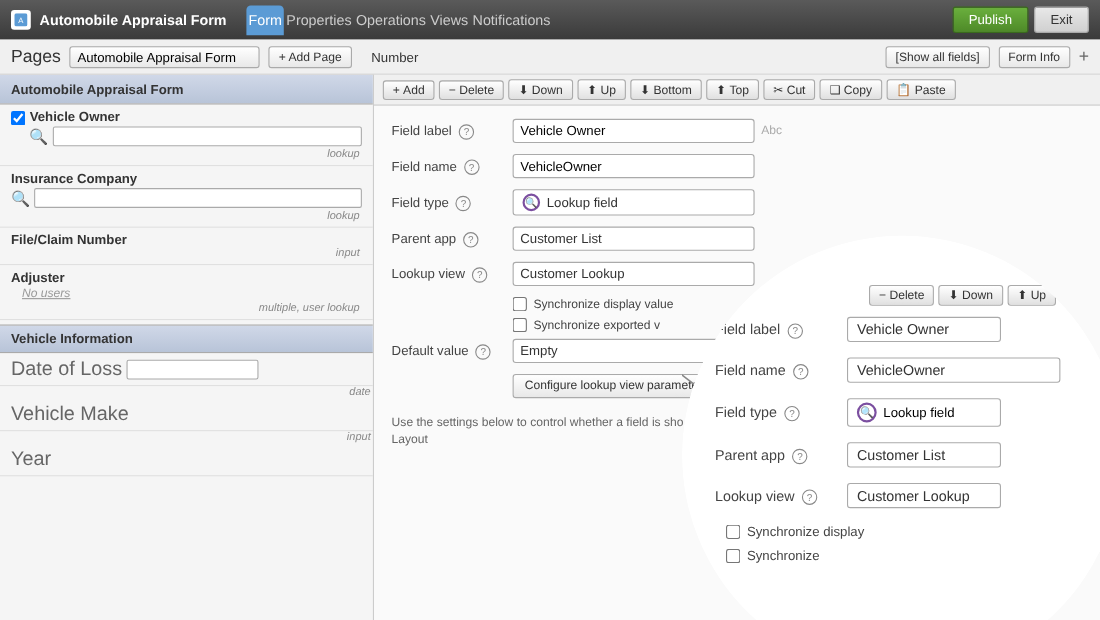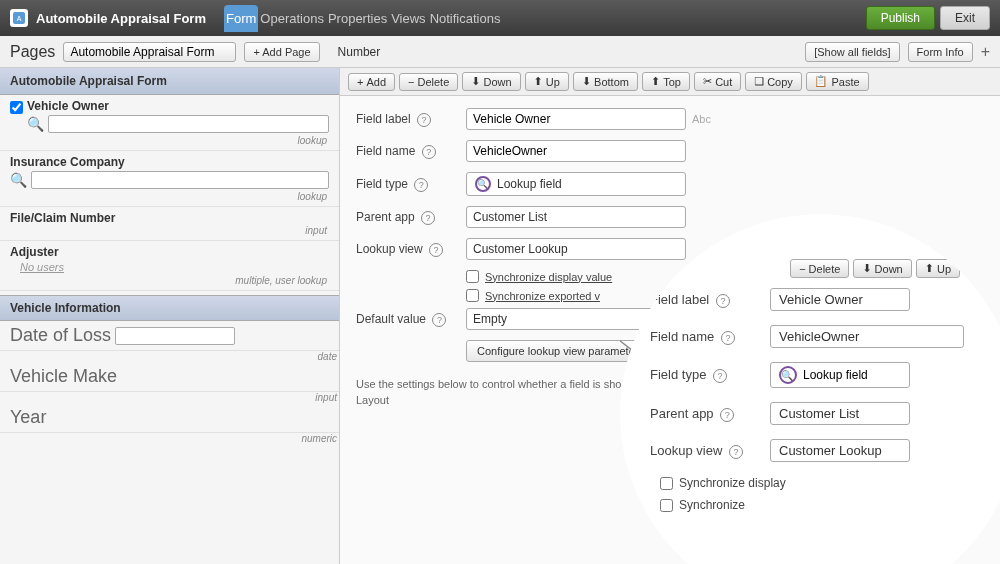--- a/index.html
+++ b/index.html
@@ -143,21 +143,21 @@
       width: 16px; height: 16px; border-radius: 50%; border: 2px solid #7b4fa0;
       display: flex; align-items: center; justify-content: center; color: #7b4fa0; font-size: 9px;
     }
     .lookup-text { font-size: 12px; color: #333; }
     .value-display {
       border: 1px solid #aaa; border-radius: 3px; padding: 3px 6px;
       background: #fff; font-size: 12px; color: #333; width: 220px;
     }
     .checkbox-row { display: flex; align-items: center; gap: 6px; margin-bottom: 6px; }
     .checkbox-row input[type=checkbox] { margin: 0; }
-    .checkbox-label { font-size: 11px; color: #444; text-decoration: underline; }
+    .checkbox-label { font-size: 11px; color: #444; }
     .configure-btn {
       background: linear-gradient(to bottom, #fff, #e8e8e8);
       border: 1px solid #aaa; border-radius: 3px;
       padding: 4px 10px; font-size: 11px; cursor: pointer; color: #333;
       margin-bottom: 8px; display: inline-block;
     }
     .settings-note { font-size: 11px; color: #666; max-width: 400px; margin-bottom: 4px; }
     .layout-label { font-size: 11px; color: #666; }
     .mag-row { display: flex; align-items: center; margin-bottom: 14px; }
     .mag-label { font-size: 13px; color: #444; min-width: 120px; }
@@ -188,22 +188,22 @@
 <div class="top-nav">
   <div class="app-icon">
     <svg width="12" height="12" viewBox="0 0 12 12">
         <rect width="12" height="12" fill="#5b9bd5" rx="2"></rect>
         <text x="6" y="9" text-anchor="middle" fill="#fff" font-size="7">A</text>
       </svg>
   </div>
   <span class="app-title">Automobile Appraisal Form</span>
   <div class="nav-tabs">
     <div class="nav-tab active">Form</div>
+    <div class="nav-tab">Properties</div>
     <div class="nav-tab">Operations</div>
-    <div class="nav-tab">Properties</div>
     <div class="nav-tab">Views</div>
     <div class="nav-tab">Notifications</div>
   </div>
   <div class="nav-right">
     <button class="btn-publish">Publish</button>
     <button class="btn-exit">Exit</button>
   </div>
 </div>
 
 <div class="secondary-bar">
@@ -264,21 +264,20 @@
     <div class="field-type-label">date</div>
 
     <div class="field-row">
       <span class="field-row-label">Vehicle Make</span>
     </div>
     <div class="field-type-label">input</div>
 
     <div class="field-row">
       <span class="field-row-label">Year</span>
     </div>
-    <div class="field-type-label">numeric</div>
   </div>
 
   <div class="right-panel">
 
     <div class="toolbar">
       <button class="toolbar-btn">
           <span>+</span>
           <span>Add</span>
         </button>
       <button class="toolbar-btn">

